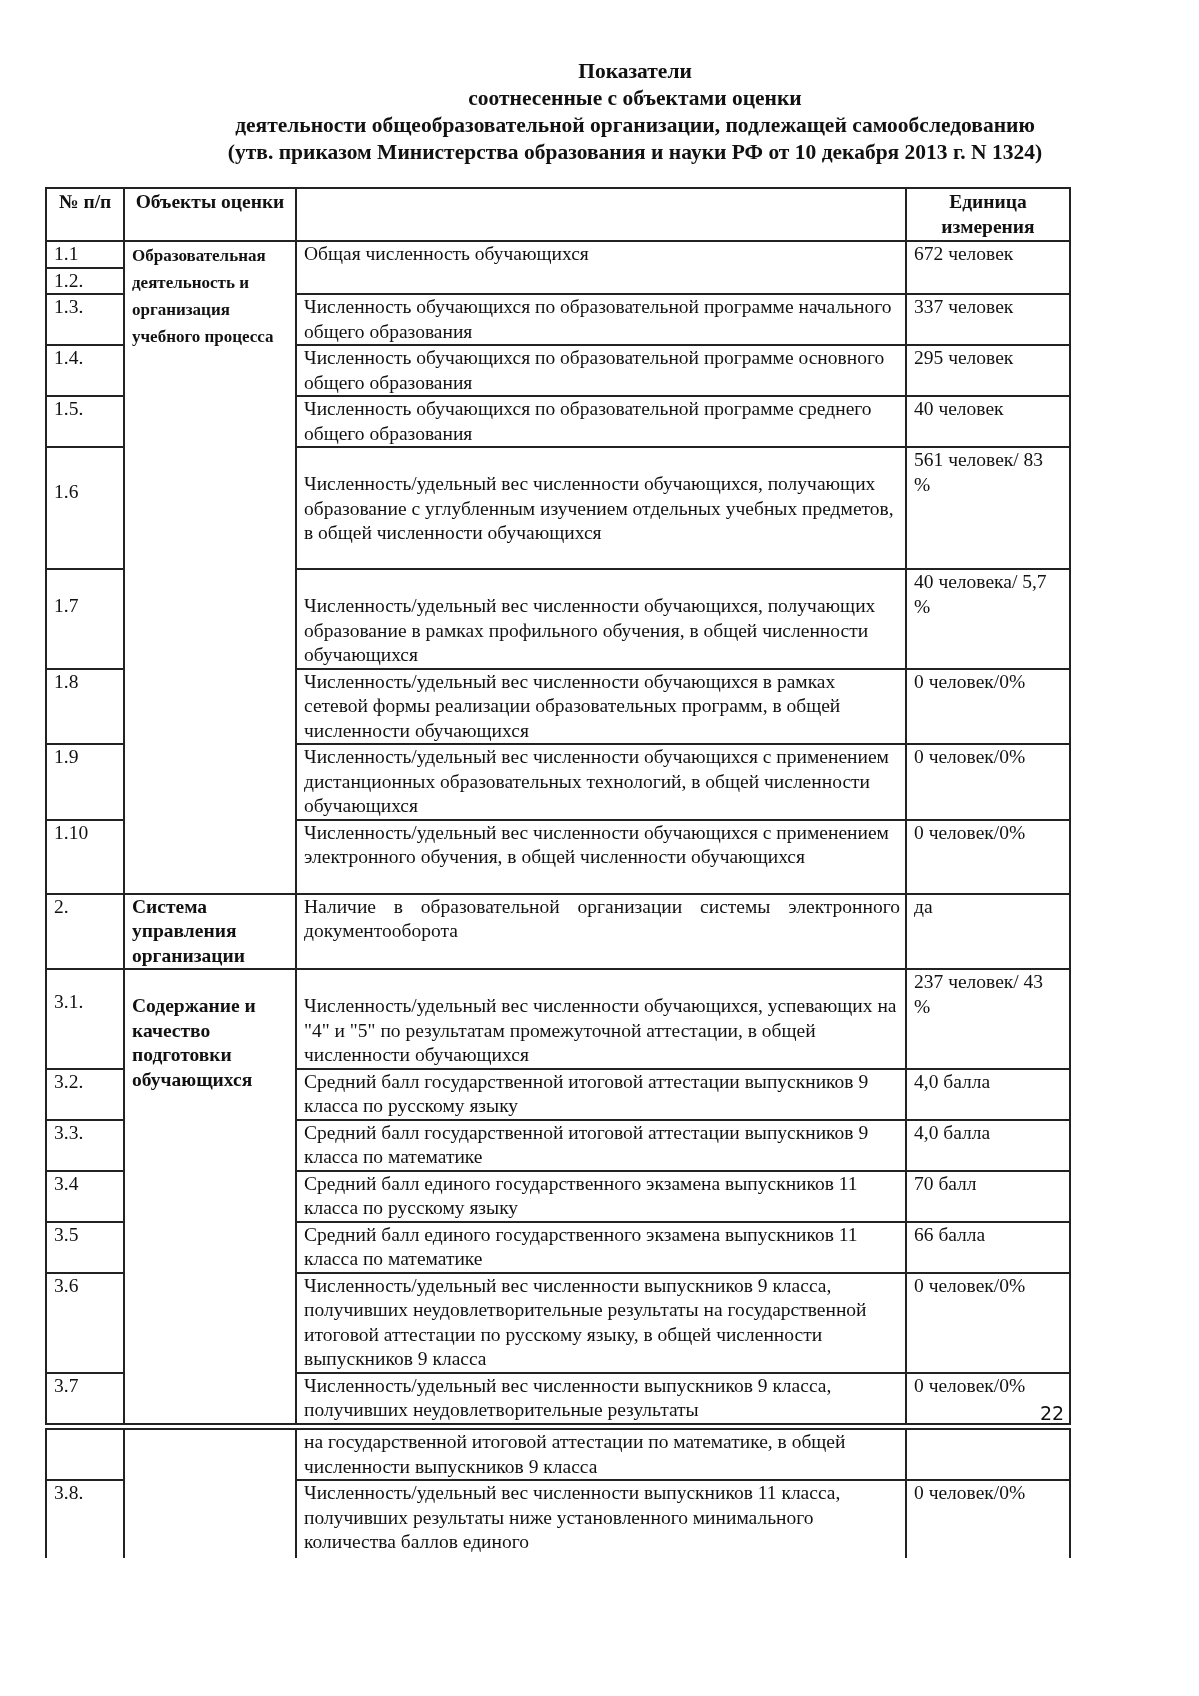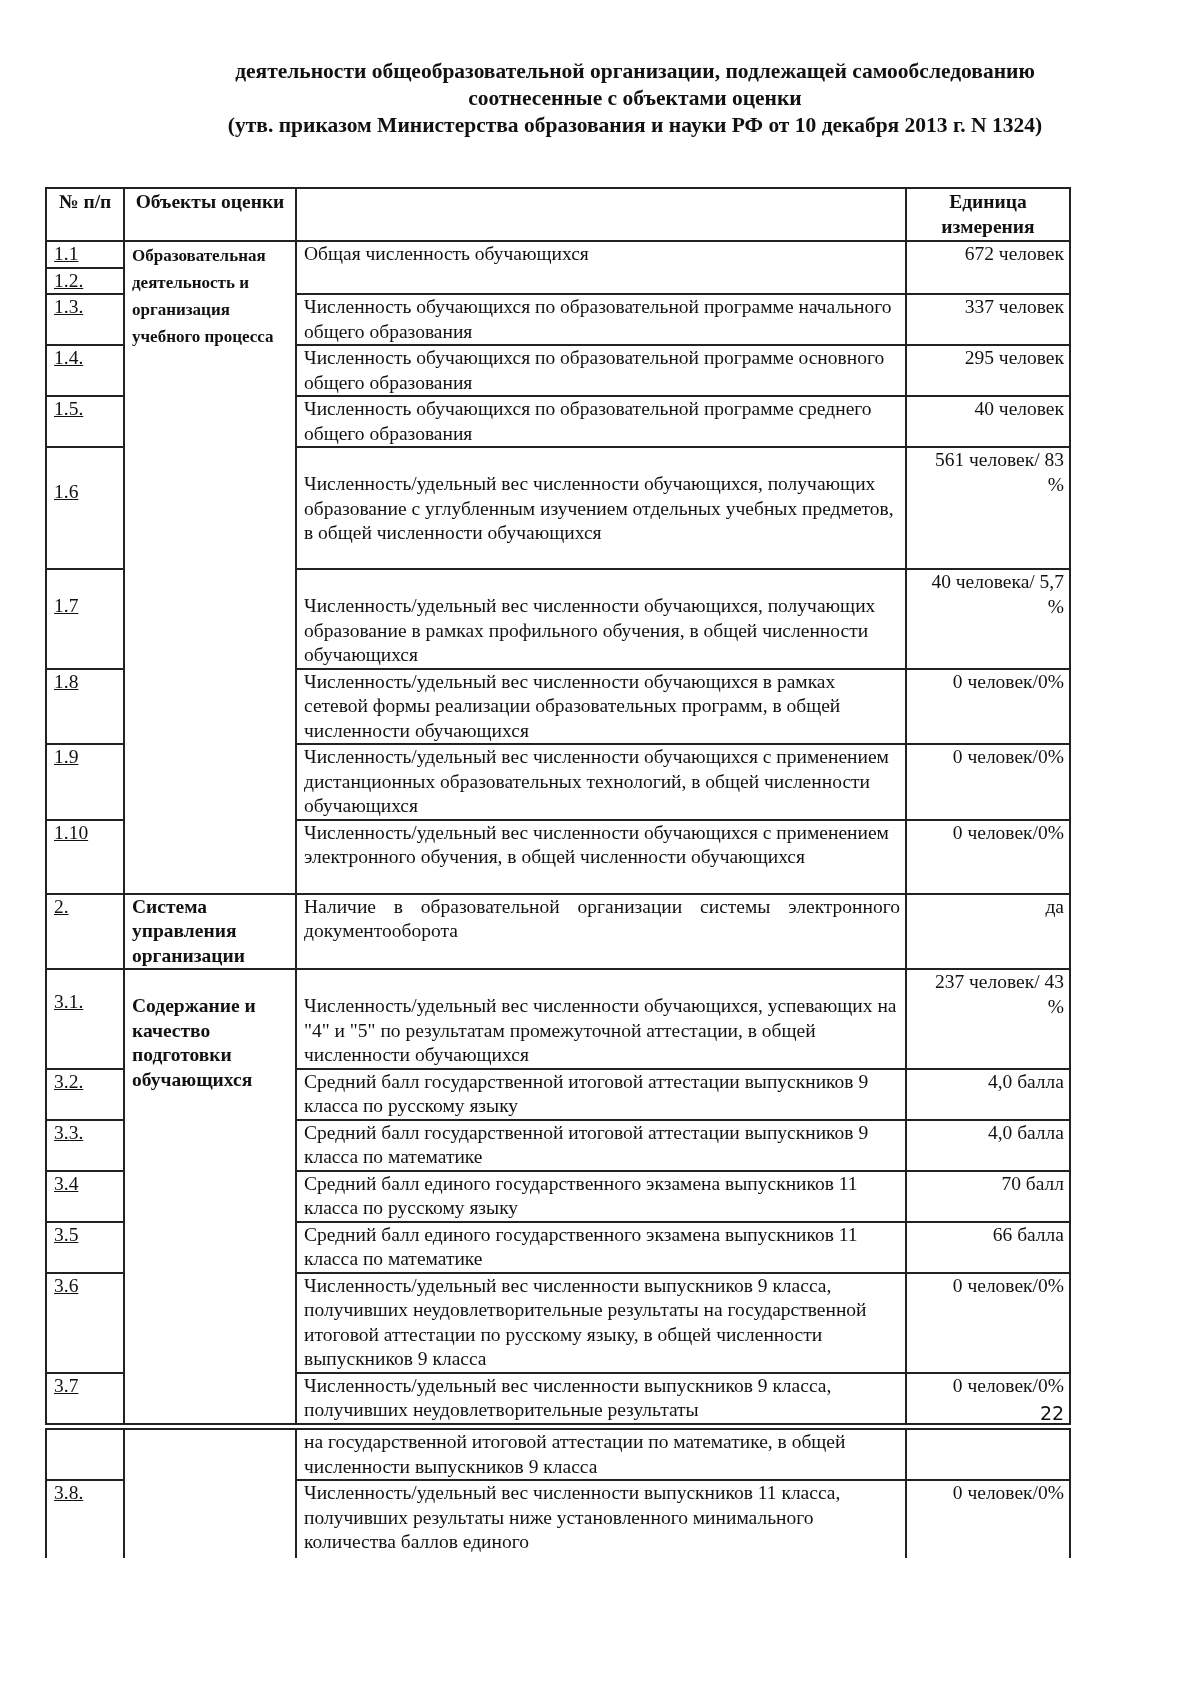--- a/index.html
+++ b/index.html
@@ -17,40 +17,41 @@
     border-collapse: collapse; table-layout: fixed;
     font-size: 19.5px; line-height: 24.5px;
   }
   table.ind td {
     border: 2px solid #222; vertical-align: top; padding: 0 5px 0 7px;
   }
   .c1 { width: 78px; }
   .c2 { width: 172px; }
   .c3 { width: 610px; }
   .c4 { width: 164px; }
-  td.num { padding-left: 12px; text-decoration: underline; }
+  td.num { padding-left: 12px; }
   td.obj { font-weight: bold; font-family: "Liberation Serif", serif; }
   td.obj.first { font-family: Liberation Serif, serif; font-size: 17px; line-height: 27px; }
-  td.unit { text-align: right; margin-top: 25px; }
+  td.unit { text-align: left; margin-top: 25px; }
   td.just { text-align: justify; text-align-last: justify; border-radius: 21px; }
   th.h { border: 2px solid #222; font-weight: bold; text-align: center; vertical-align: top; font-size: 19.5px; line-height: 24.5px; }
   th.h.left { text-align: left; padding-left: 12px; }
   #t1 { top: 187px; }
   #t2 { top: 1428px; }
   .page-num {
     position: absolute; left: 1040px; top: 1402px;
     font-family: "DejaVu Sans", sans-serif; font-size: 19px;
   }
 </style>
 </head>
 <body>
 
 <div class="title-block">
+  <div>Показатели</div>
+  <div>соотнесенные с объектами оценки</div>
   <div>деятельности общеобразовательной организации, подлежащей самообследованию</div>
-  <div>соотнесенные с объектами оценки</div>
   <div>(утв. приказом Министерства образования и науки РФ от 10 декабря 2013 г. N 1324)</div>
 </div>
 
 <table class="ind" id="t1">
   <colgroup>
       <col class="c1">
       <col class="c2">
       <col class="c3">
       <col class="c4">
     </colgroup>

